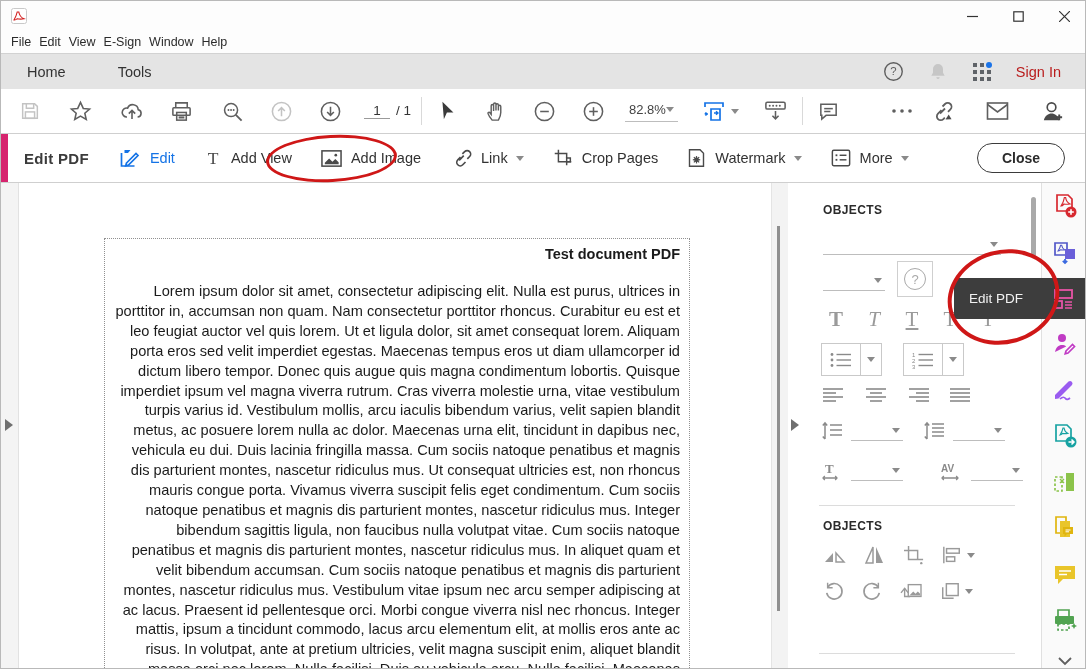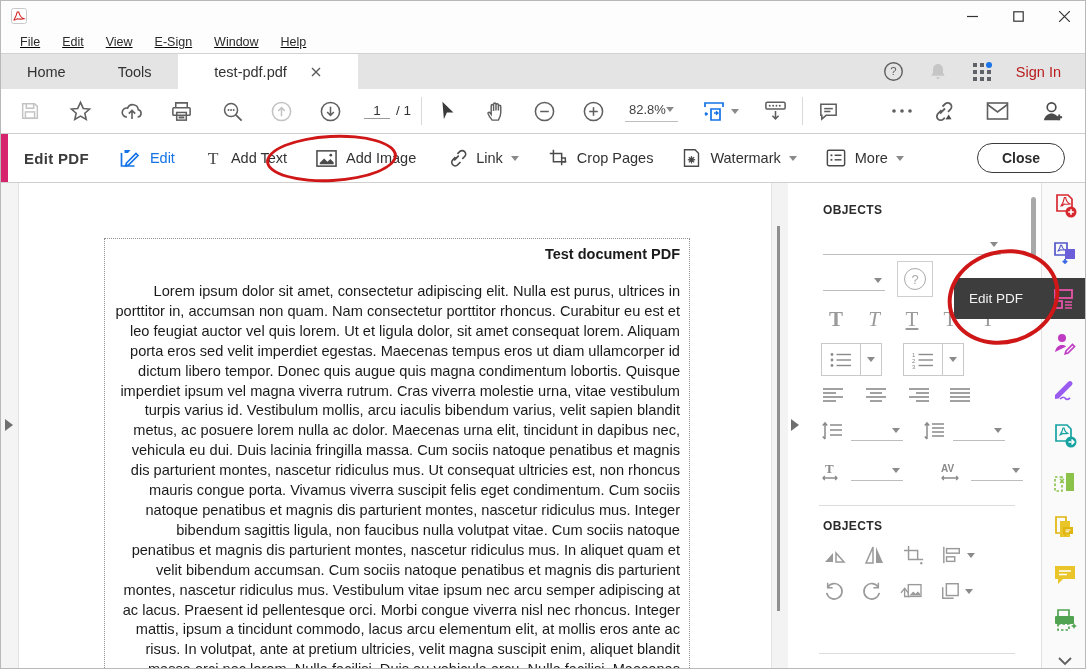--- a/index.html
+++ b/index.html
@@ -8,21 +8,21 @@
   svg { display: block; }
 
   
   .titlebar { position: absolute; left: 0; top: 0; width: 1086px; height: 30px; background: #fdfdfd; display: flex; align-items: center; }
   .titlebar .appicon { margin: 0 8px 0 10px; }
   .titlebar .title { font-size: 13px; color: #1f1f1f; }
   .wctrls { margin-left: auto; display: flex; height: 100%; }
   .wctrl { width: 46px; height: 100%; display: flex; align-items: center; justify-content: center; }
 
   
-  .menubar { position: absolute; left: 0; top: 30px; width: 1086px; height: 22px; background: #fdfdfd; display: flex; align-items: center; gap: 22px; padding-left: 19px; text-decoration: underline; }
+  .menubar { position: absolute; left: 0; top: 30px; width: 1086px; height: 22px; background: #fdfdfd; display: flex; align-items: center; gap: 8px; padding-left: 10px; }
   .menubar span { font-size: 12.5px; color: #2b2b2b; }
 
   
   .tabbar { position: absolute; left: 0; top: 52px; width: 1086px; height: 36px; background: #e4e4e4; border-top: 1px solid #d2d2d2; display: flex; align-items: stretch; }
   .tab { display: flex; align-items: center; justify-content: center; font-size: 14.5px; color: #323232; padding: 0 26px; }
   .tab.doc { background: #fff; width: 180px; padding: 0; gap: 24px; }
   .tab-close { color: #5a5a5a; }
   .tabbar-right { margin-left: auto; display: flex; align-items: center; gap: 24px; padding-right: 26px; }
   .signin { font-size: 14.5px; color: #b91c1c; }
 
@@ -128,28 +128,20 @@
     <span>Help</span>
   </div>
 
   <div class="tabbar">
     <div class="tab">
         <span>Home</span>
       </div>
     <div class="tab">
         <span>Tools</span>
       </div>
-    <div class="tab doc">
-      <span>test-pdf.pdf</span>
-      <span class="tab-close">
-          <svg width="10" height="10" viewBox="0 0 10 10">
-            <path d="M1 1l8 8M9 1L1 9" stroke="#5a5a5a" stroke-width="1.4"></path>
-          </svg>
-        </span>
-    </div>
     <div class="tabbar-right">
       <span>
           <svg width="21" height="21" viewBox="0 0 24 24">
             <circle cx="12" cy="12" r="10" fill="none" stroke="#5f5f5f" stroke-width="1.6"></circle>
             <text x="12" y="16.5" text-anchor="middle" font-size="13" fill="#5f5f5f" font-family="Liberation Sans, sans-serif">?</text>
           </svg>
         </span>
       <span>
           <svg width="20" height="21" viewBox="0 0 24 24">
             <path d="M12 3a6 6 0 0 1 6 6v4.5l2 3.5H4l2-3.5V9a6 6 0 0 1 6-6z" fill="#c6c6c6"></path>
@@ -329,21 +321,21 @@
           <path d="M4 7v13h13"></path>
           <path d="M7 4h6l-2.5 3H7z" fill="#1473e6" stroke="none"></path>
           <path d="M9 17l9.5-9.5 2 2L11 19l-2.8.8z"></path>
         </svg>
       <span>Edit</span>
     </span>
     <span class="ebtn">
       <svg width="20" height="20" viewBox="0 0 24 24">
           <text x="12" y="19" text-anchor="middle" font-size="21" fill="#4a4a4a" font-family="Liberation Serif, serif">T</text>
         </svg>
-      <span>Add Text</span>
+      <span>Add View</span>
     </span>
     <span class="ebtn">
       <svg width="23" height="21" viewBox="0 0 24 22" fill="none" stroke="#4a4a4a" stroke-width="1.6">
           <rect x="2" y="3" width="20" height="16"></rect>
           <path d="M5 15.5l4.5-4.5 3.5 3.5 3-3 3.5 3.5V17H5z" fill="#4a4a4a" stroke="none"></path>
           <circle cx="16.5" cy="7.5" r="1.4" fill="#4a4a4a" stroke="none"></circle>
         </svg>
       <span>Add Image</span>
     </span>
     <span class="ebtn">

